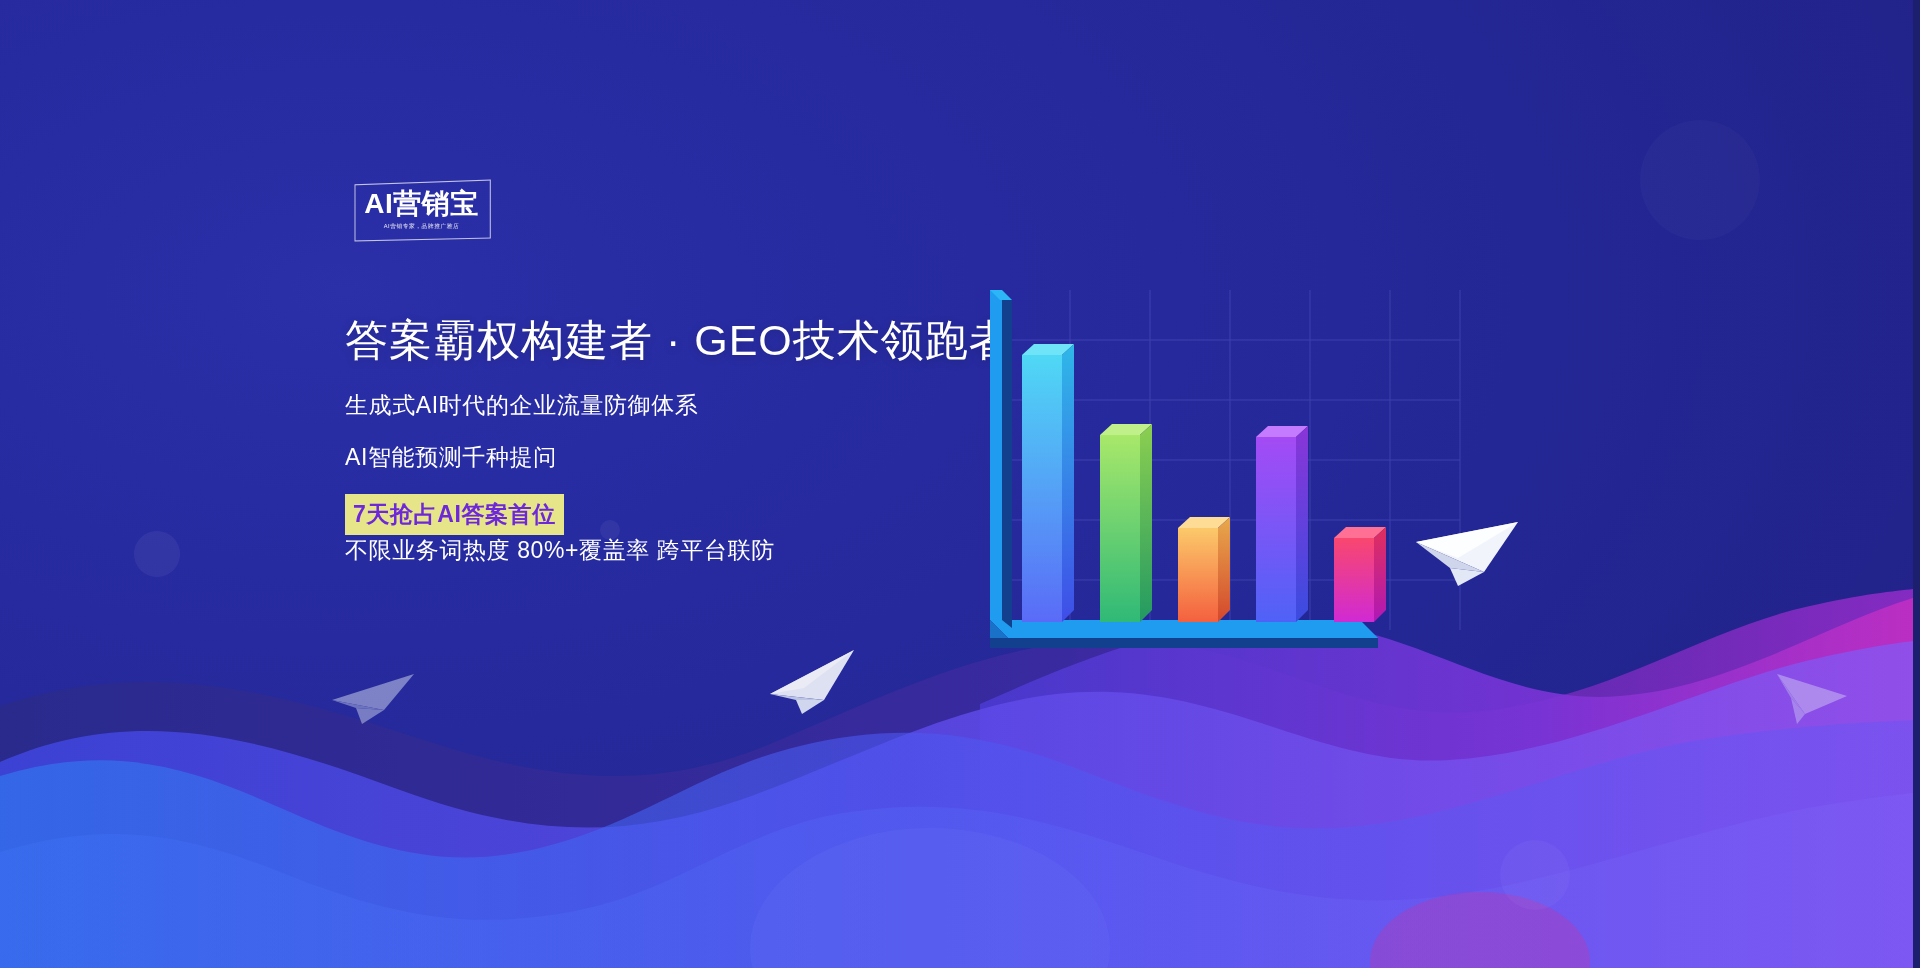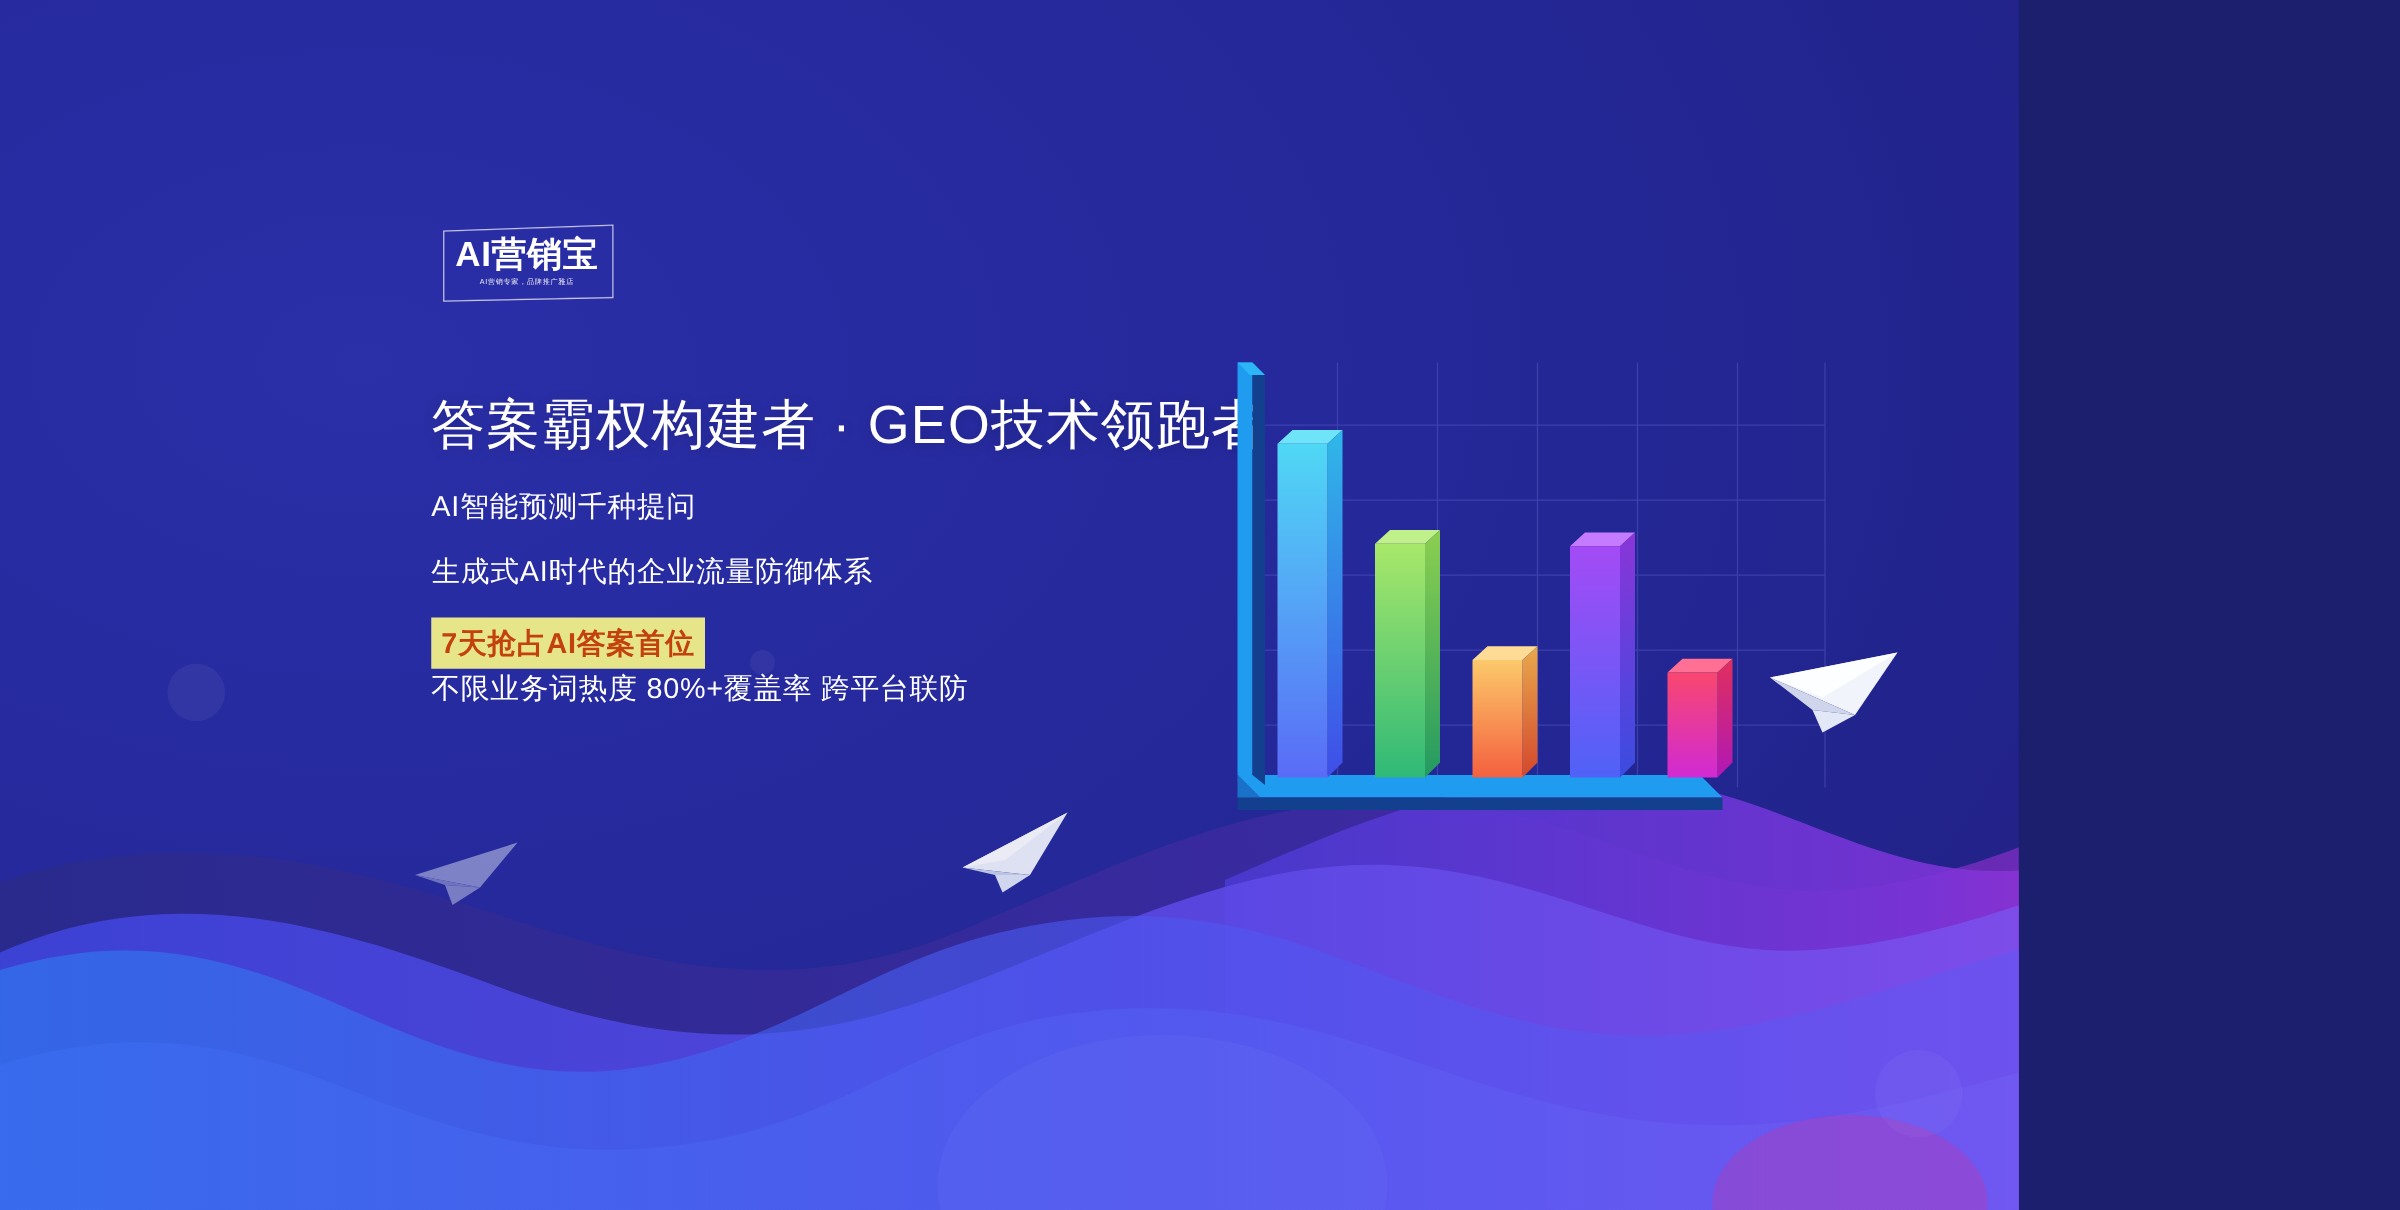--- a/index.html
+++ b/index.html
@@ -6,21 +6,21 @@
     margin: 0;
     padding: 0;
     background: #1b1f6e;
   }
   body {
     font-family: "Liberation Sans", "DejaVu Sans", sans-serif;
   }
 
   #banner {
     position: relative;
-    width: 1615px;
+    width: 1913px;
     height: 968px;
     overflow: hidden;
     background: radial-gradient(120% 130% at 18% 30%, #2b2fa8 0%, #262a9e 28%, #232795 52%, #222289 75%, #211f80 100%);
   }
 
   
   .bg-layer { position: absolute; inset: 0; pointer-events: none; }
   .bg-svg   { position: absolute; inset: 0; width: 1920px; height: 968px; display: block; }
 
   .deco-circle {
@@ -96,21 +96,21 @@
     letter-spacing: 0.6px;
     white-space: nowrap;
     font-weight: 400;
   }
   #sub1 { margin-top: 22px; }
   #sub2 { margin-top: 22px; }
   #highlight-wrap { margin-top: 22px; }
   #highlight {
     display: inline-block;
     background: #e7e58a;
-    color: #c2410c;
+    color: #6d28d9;
     font-size: 23px;
     font-weight: 700;
     line-height: 30px;
     letter-spacing: 0.6px;
     padding: 5px 8px 6px 8px;
     white-space: nowrap;
   }
   #sub3 { font-weight: 400; }
 
   
@@ -183,22 +183,22 @@
   </div>
 
   <div id="logo">
     <div class="frame"></div>
     <div class="logo-main">AI营销宝</div>
     <div class="logo-sub">AI营销专家，品牌推广雅店</div>
   </div>
 
   <div id="copy">
     <div id="headline">答案霸权构建者 · GEO技术领跑者</div>
+    <div id="sub1" class="sub-line">生成式AI时代的企业流量防御体系</div>
     <div id="sub2" class="sub-line">AI智能预测千种提问</div>
-    <div id="sub1" class="sub-line">生成式AI时代的企业流量防御体系</div>
     <div id="highlight-wrap">
       <span id="highlight">7天抢占AI答案首位</span>
     </div>
     <div id="sub3" class="sub-line">不限业务词热度 80%+覆盖率 跨平台联防</div>
   </div>
 
   <div id="chart">
     <svg width="520" height="400" viewBox="0 0 520 400">
       <defs>
 

